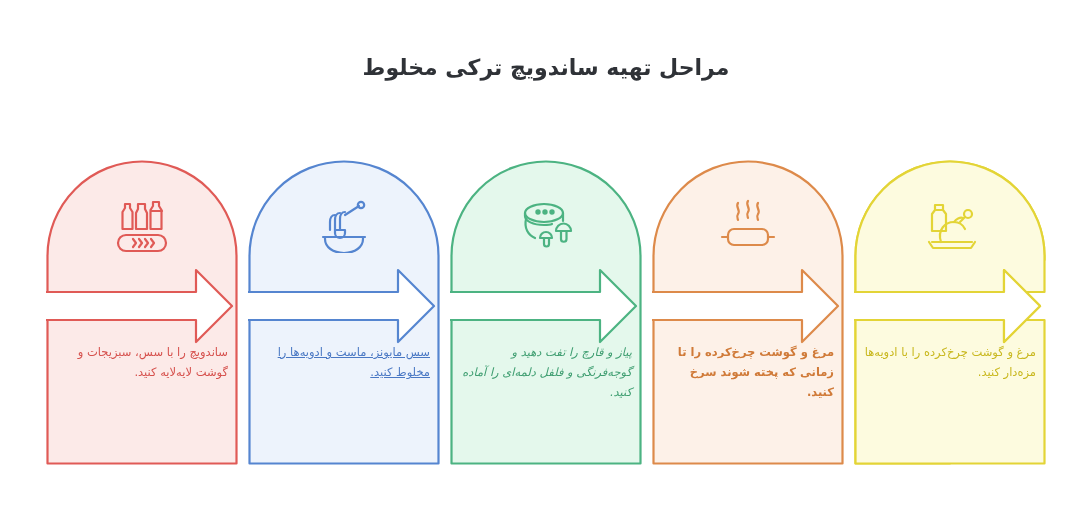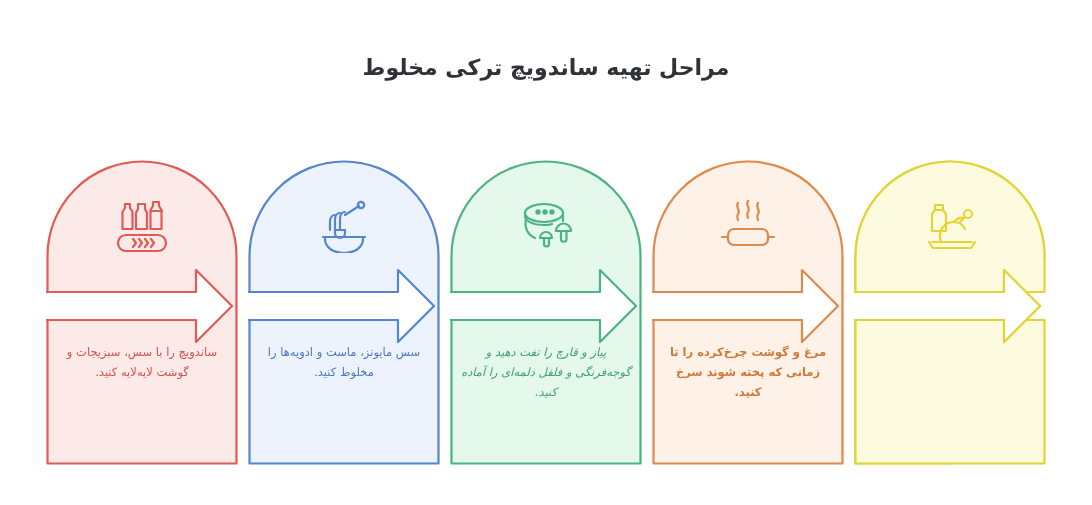--- a/index.html
+++ b/index.html
@@ -30,28 +30,28 @@
   .step:last-child{margin-left:0;}
   .card-svg{position:absolute;inset:0;width:192px;height:305px;display:block;}
   .icon-wrap{
     position:absolute;top:34px;left:0;width:192px;height:62px;
     display:flex;align-items:center;justify-content:center;
     pointer-events:none;
   }
   .icon-wrap svg{display:block;}
   .step-desc{
     position:absolute;left:10px;right:10px;top:182px;
-    text-align:center;direction:rtl;
+    text-align:right;direction:rtl;
     font-size:11.5px;line-height:1.75;
     font-family:"DejaVu Sans","Liberation Sans",sans-serif;
   }
   .s1 .step-desc{color:#c9b81f;}
   .s2 .step-desc{color:#d07a38;font-weight:bold;}
   .s3 .step-desc{color:#3f9e71;font-style:italic;}
-  .s4 .step-desc{color:#4a78c4;}
+  .s4 .step-desc{color:#4a78c4;text-decoration:underline;}
   .s5 .step-desc{color:#d6514d;}
 </style>
 </head>
 <body>
 
 <div class="page-title">مراحل تهیه ساندویچ ترکی مخلوط</div>
 
 <div class="flow">
 
   <div class="step s1">
@@ -66,20 +66,21 @@
         <path d="M16 8 h8 v5 l3 4 v17 h-14 v-17 l3 -4 z"></path>
         <path d="M16 13 h8"></path>
         <path d="M22 45 c-4 -12 4 -20 13 -20 c5 0 9 3 11 7"></path>
         <path d="M35 25 c2 -3 6 -5 9 -4"></path>
         <circle cx="49" cy="17" r="4"></circle>
         <path d="M46 20 l-5 5"></path>
         <path d="M13 45 h40"></path>
         <path d="M10 45 l4 6 h38 l4 -6"></path>
       </svg>
     </div>
+    <div class="step-desc">مرغ و گوشت چرخ‌کرده را با ادویه‌ها مزه‌دار کنید.</div>
   </div>
 
   <div class="step s2">
     <svg class="card-svg" viewBox="0 0 192 305">
       <path d="M1.5 96 A94.5 94.5 0 0 1 190.5 96 L190.5 303.5 L1.5 303.5 Z" fill="#FDF1E8" stroke="#DD8A4A" stroke-width="2.2" stroke-linejoin="round"></path>
       <path d="M-60 132 L150 132 L150 110 L186 146 L150 182 L150 160 L-60 160 Z" fill="#ffffff" stroke="#DD8A4A" stroke-width="2.2" stroke-linejoin="round"></path>
     </svg>
     <div class="icon-wrap">
       <svg width="58" height="56" viewBox="0 0 58 56" fill="none" stroke="#DD8A4A" stroke-width="2.2" stroke-linecap="round" stroke-linejoin="round">
         <path d="M19 6 c-3 4 3 7 0 11 c-2 3 0 5 0 6"></path>

